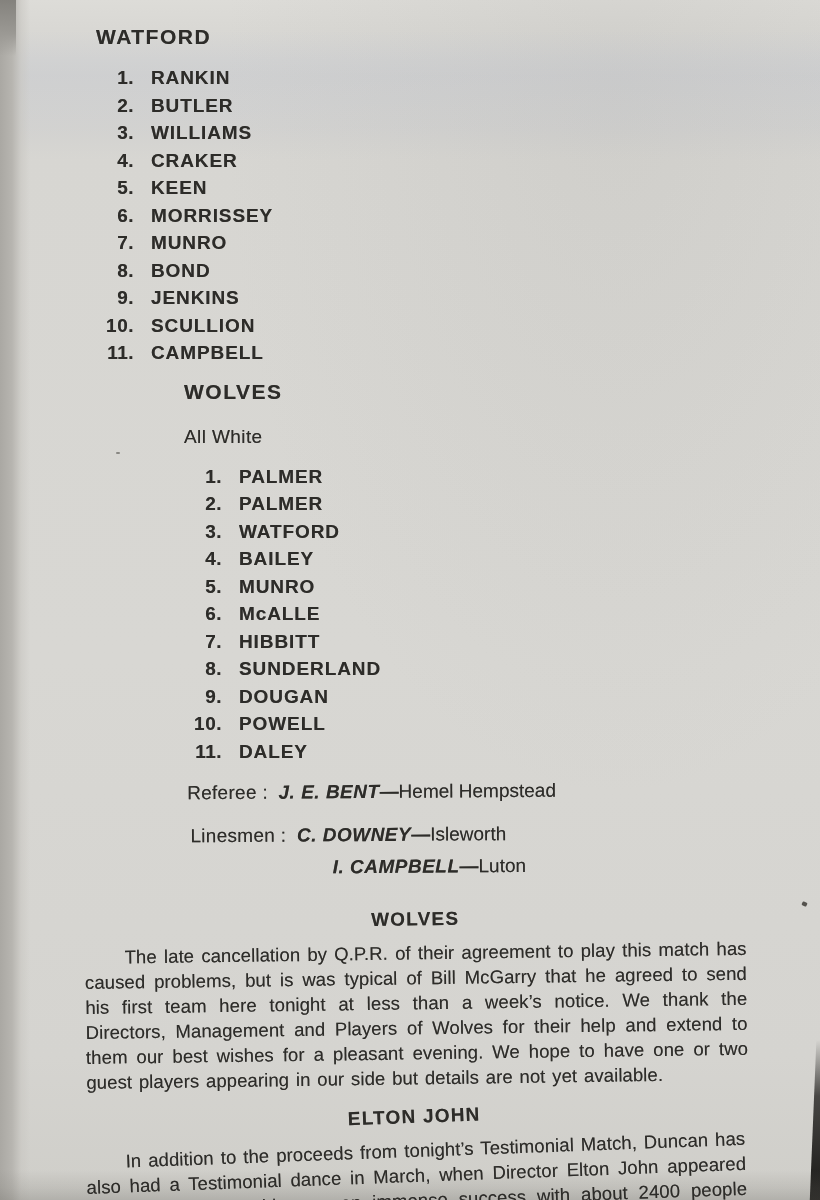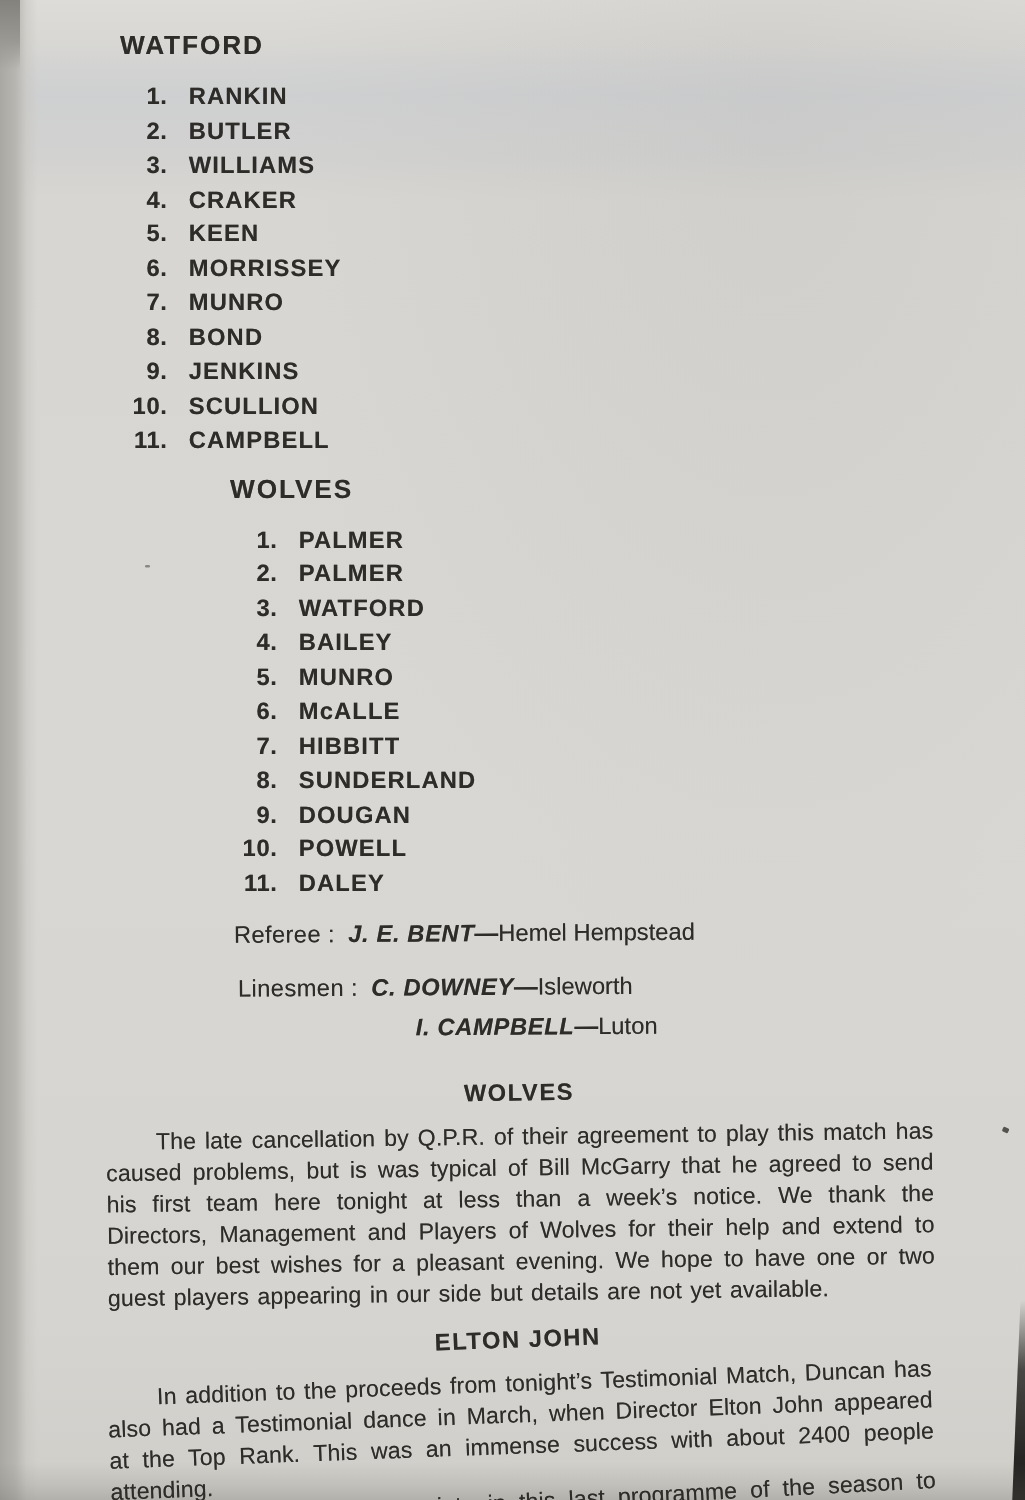--- a/index.html
+++ b/index.html
@@ -152,20 +152,21 @@
             </div>
           <div class="prow">
               <span class="num">11.</span>
               <span class="pname">CAMPBELL</span>
             </div>
         </div>
       </div>
 
       <div class="team-b">
         <h2 class="team-name">WOLVES</h2>
+        <p class="kit">All White</p>
         <div class="players">
           <div class="prow">
               <span class="num">1.</span>
               <span class="pname">PALMER</span>
             </div>
           <div class="prow">
               <span class="num">2.</span>
               <span class="pname">PALMER</span>
             </div>
           <div class="prow">

